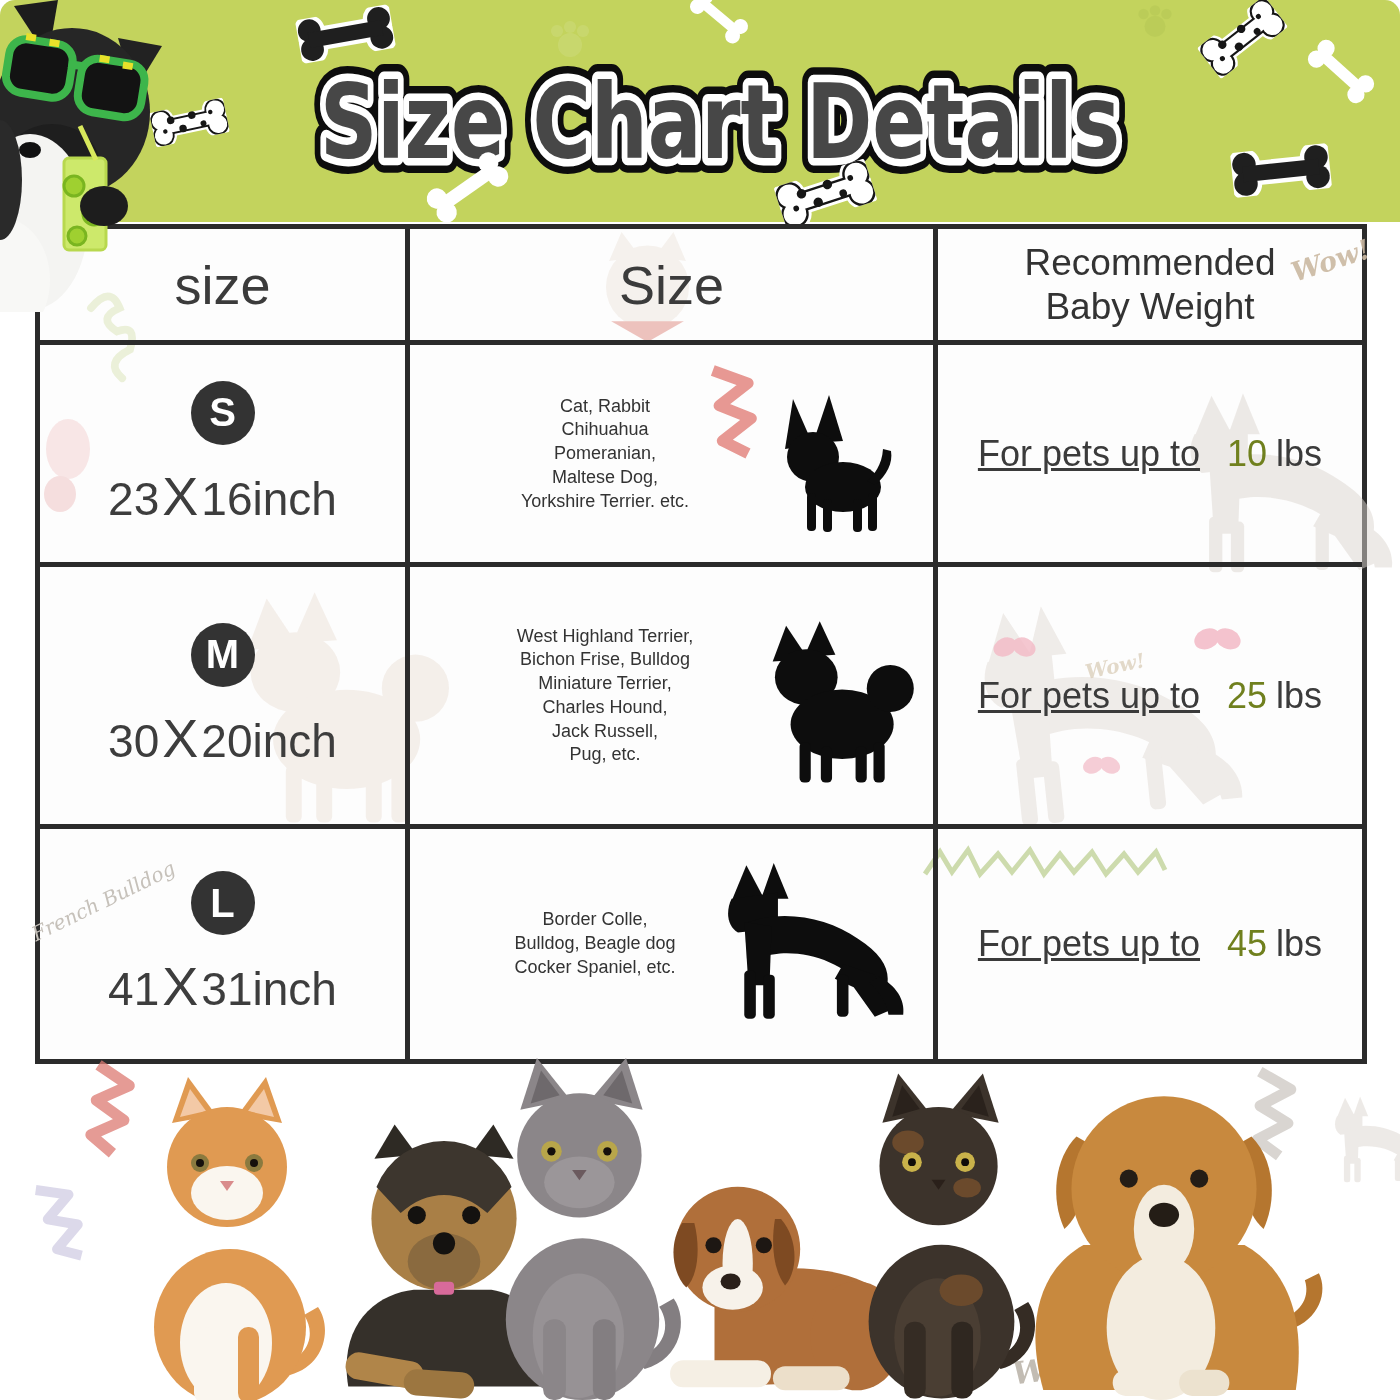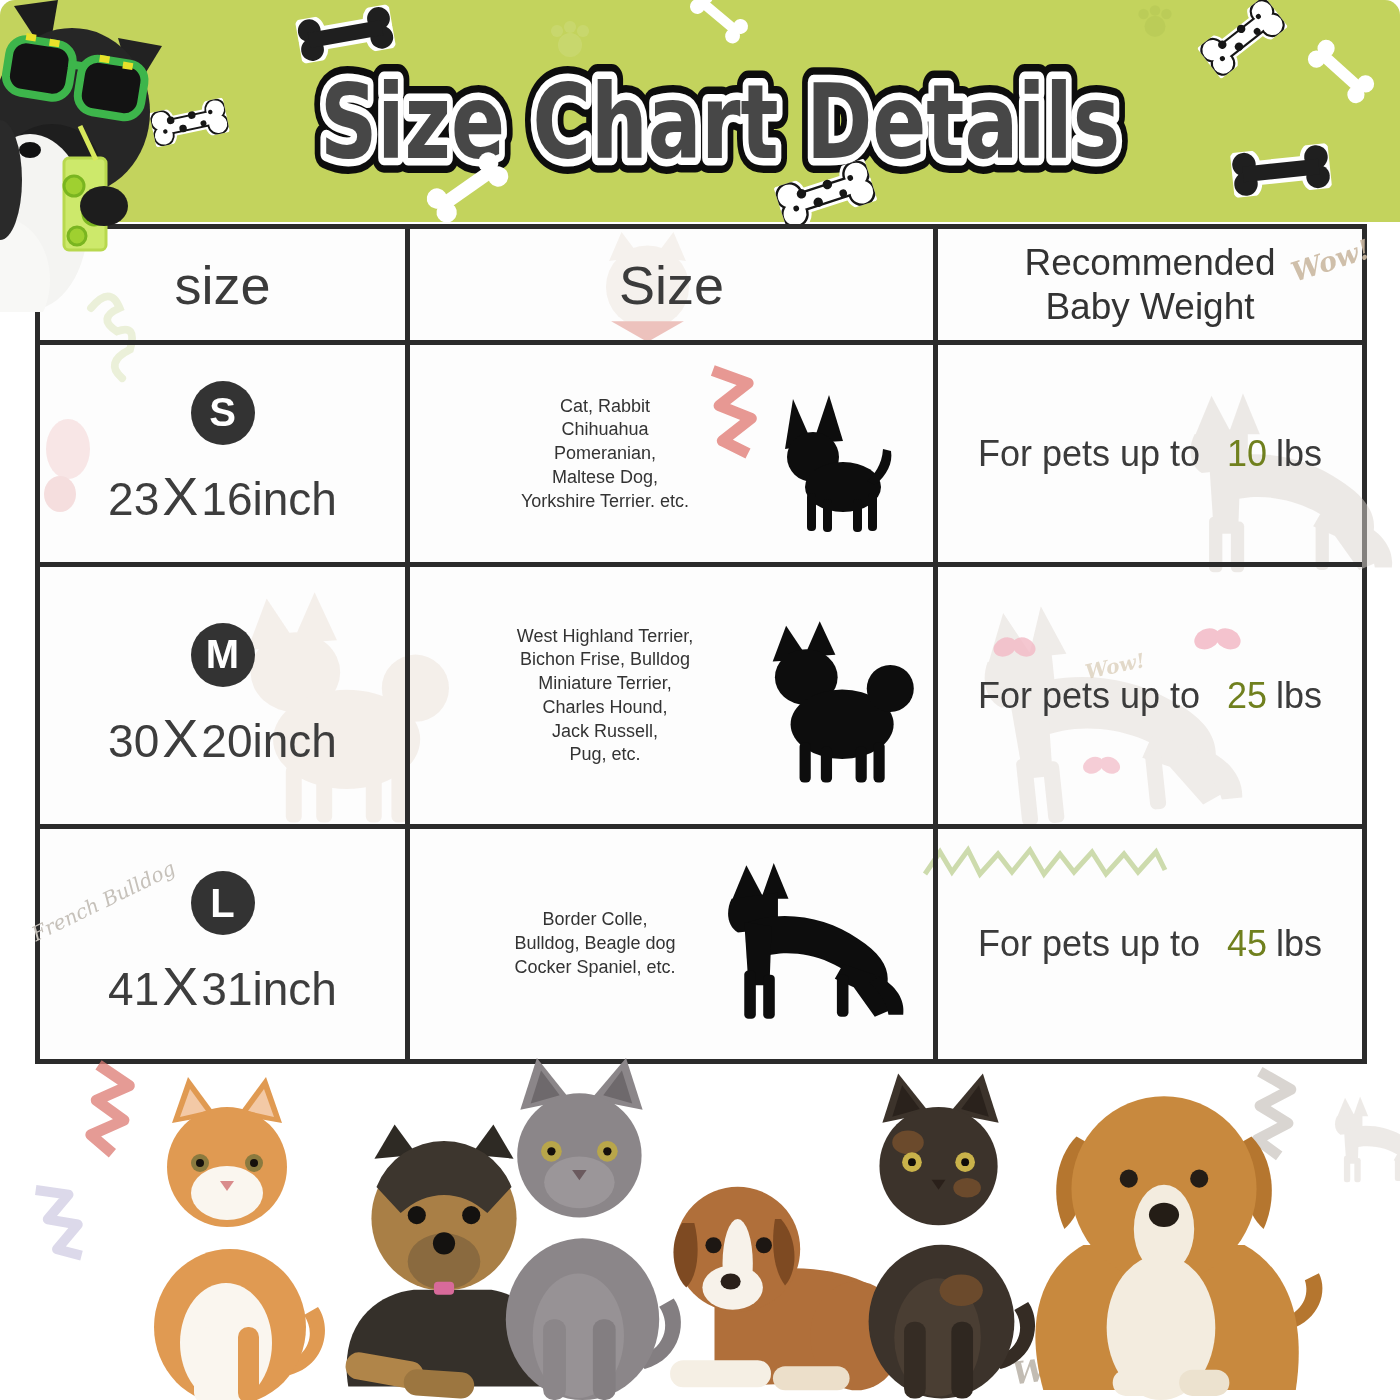--- a/index.html
+++ b/index.html
@@ -24,21 +24,21 @@
   .sizecell{flex-direction:column;}
   .badge{width:64px;height:64px;border-radius:50%;background:#333333;color:#fff;
          display:flex;align-items:center;justify-content:center;font-size:40px;font-weight:bold;margin-bottom:20px;}
   .dims{font-size:46px;color:#3d3d3d;white-space:nowrap;}
   .dims .dx{font-size:54px;font-weight:400;margin:0 3px;}
   .types{position:absolute;left:0;top:50%;transform:translateY(-50%);width:390px;
          text-align:center;font-size:18px;line-height:1.32;color:#333;}
   .sil{position:absolute;}
   .wt{font-size:36px;color:#3b3b3b;white-space:nowrap;}
   .wt .green{color:#70801e;margin:0 9px;}
-  .wt .pre{margin-right:18px;}
+  .wt .pre{margin-right:18px;text-decoration:underline;}
   
   .doodle{position:absolute;pointer-events:none;}
   .wow{position:absolute;font-family:"DejaVu Serif",serif;font-style:italic;font-weight:bold;color:#cbb9a2;}
   .script{position:absolute;font-family:"DejaVu Serif",serif;font-style:italic;color:#c6c1ba;}
   
   .animal{position:absolute;}
 </style>
 </head>
 <body>
 

